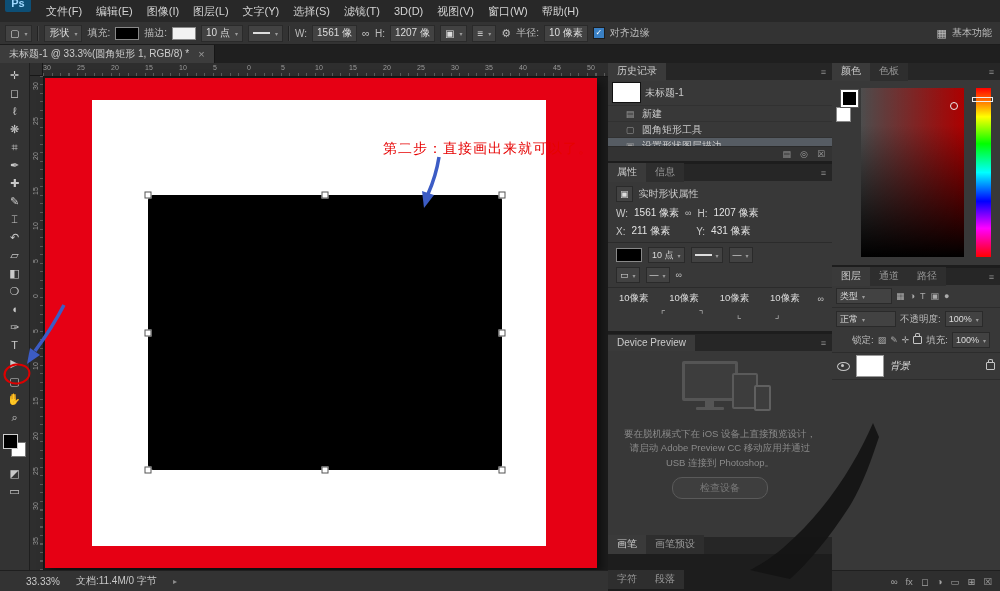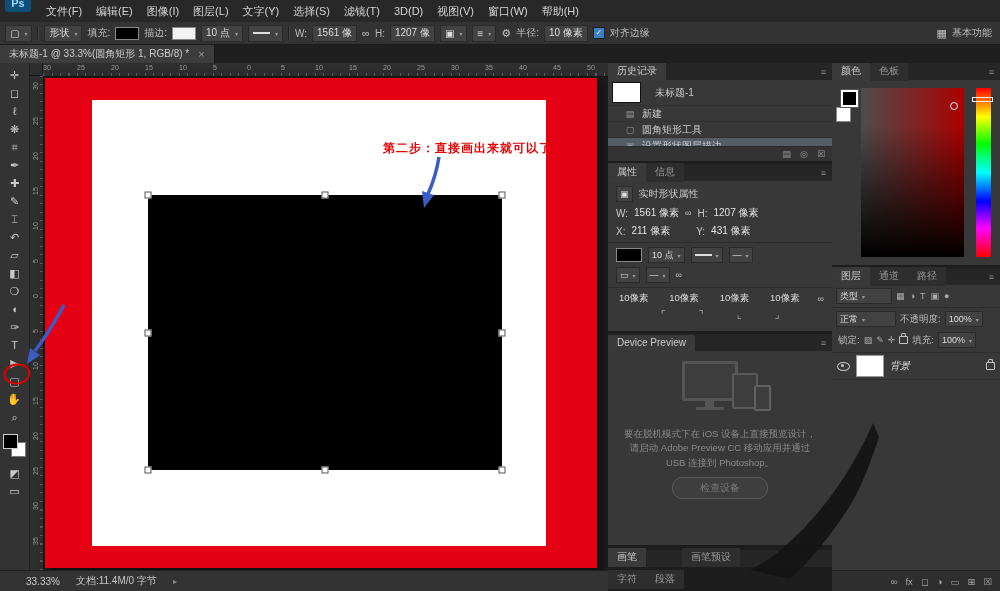--- a/index.html
+++ b/index.html
@@ -68,21 +68,21 @@
           transform:translate(-50%,-50%);box-sizing:content-box;}
   
   #col1{position:absolute;left:608px;top:63px;width:224px;height:528px;background:#1d1d1d;}
   #col2{position:absolute;left:832px;top:63px;width:168px;height:528px;background:#1d1d1d;}
   .panel{background:#383838;position:absolute;left:0;width:100%;box-sizing:border-box;}
   .ptab-strip{height:17px;background:#262626;display:flex;align-items:center;}
   .ptab{background:#3a3a3a;padding:2px 9px 3px;font-size:10px;color:#ccc;white-space:nowrap;}
   .ptab.inactive{background:#2e2e2e;color:#999;}
   .pmenu{margin-left:auto;color:#8d8d8d;font-size:9px;padding:2px 6px;}
   
-  .h-snapshot{display:flex;align-items:center;gap:14px;height:23px;padding:1px 4px;}
+  .h-snapshot{display:flex;align-items:center;gap:4px;height:23px;padding:1px 4px;}
   .h-thumb{width:27px;height:19px;background:#fff;border:1px solid #111;flex:none;}
   .h-items .h-item{display:flex;align-items:center;gap:6px;height:15px;padding:0 4px 0 16px;
           font-size:10px;color:#ccc;border-top:1px solid #313131;}
   .h-item.selected{background:#565c63;}
   .h-ic{width:12px;color:#9c9c9c;font-size:9px;text-align:center;flex:none;}
   .h-footer{position:absolute;bottom:0;left:0;right:0;height:14px;background:#333;
             border-top:1px solid #2a2a2a;display:flex;align-items:center;justify-content:flex-end;
             gap:9px;padding:0 7px;font-size:9px;color:#9a9a9a;}
   .h-label{white-space:nowrap;overflow:hidden;}
   
@@ -118,21 +118,21 @@
                         linear-gradient(to top,#000,rgba(0,0,0,0) 78%),
                         linear-gradient(to right,#6a6a6a,#e00);}
   .sb-cursor{position:absolute;left:118px;top:22px;width:6px;height:6px;border:1px solid #eee;border-radius:50%;}
   .hue-strip{position:absolute;right:9px;top:8px;width:15px;height:169px;
              background:linear-gradient(to bottom,#f00,#ff0 17%,#0f0 33%,#0ff 50%,#00f 67%,#f0f 83%,#f00);}
   .hue-marker{position:absolute;right:7px;top:17px;width:19px;height:3px;border:1px solid #eee;}
   
   .filter-row{display:flex;align-items:center;gap:4px;padding:3px 4px;border-bottom:1px solid #2c2c2c;}
   .filter-icons{display:flex;gap:5px;font-size:9px;color:#ababab;}
   .blend-row{display:flex;align-items:center;gap:4px;padding:3px 4px;font-size:9.5px;color:#bdbdbd;white-space:nowrap;}
-  .lock-row{display:flex;align-items:center;gap:4px;padding:2px 6px 4px;font-size:9.5px;color:#bdbdbd;
+  .lock-row{display:flex;align-items:center;gap:4px;padding:2px 20px 4px;font-size:9.5px;color:#bdbdbd;
             border-bottom:1px solid #2c2c2c;white-space:nowrap;}
   .lock-ics{display:flex;gap:4px;font-size:9px;color:#ababab;align-items:center;}
   .layer-row{display:flex;align-items:center;gap:6px;height:26px;padding:0 5px;
              border-bottom:1px solid #2c2c2c;font-size:10px;color:#ddd;}
   .layer-row.selected{background:#4e4e4e;}
   .eye{display:inline-block;width:11px;height:7px;border:1px solid #c5c5c5;border-radius:50%;position:relative;flex:none;}
   .eye::after{content:'';position:absolute;left:3px;top:1px;width:3px;height:3px;border-radius:50%;background:#c5c5c5;}
   .l-thumb{width:26px;height:20px;background:#fff;border:1px solid #999;position:relative;flex:none;}
   .l-thumb.shape::after{content:'';position:absolute;left:3px;right:3px;top:3px;bottom:3px;background:#000;border-radius:2px;}
   .lock-ic{display:inline-block;width:7px;height:6px;border:1px solid #c5c5c5;border-radius:1px;position:relative;flex:none;}
@@ -143,21 +143,21 @@
   .l-footer{position:absolute;left:0;top:507px;width:168px;height:21px;background:#2e2e2e;border-top:1px solid #1f1f1f;
             display:flex;align-items:center;justify-content:flex-end;gap:8px;padding:0 8px;
             box-sizing:border-box;font-size:9.5px;color:#a2a2a2;}
   
   .bottom-tabs{position:absolute;left:0;width:224px;height:17px;background:#262626;display:flex;align-items:flex-end;}
   #statusbar{position:absolute;left:0;top:570px;width:608px;height:21px;background:#333;
              border-top:1px solid #1f1f1f;display:flex;align-items:center;gap:16px;
              padding-left:26px;box-sizing:border-box;font-size:10px;color:#c8c8c8;z-index:5;}
   
   #overlay{position:absolute;left:0;top:0;width:1000px;height:591px;z-index:50;pointer-events:none;}
-  #step2-text{position:absolute;left:383px;top:140px;color:#e60000;font-size:12px;font-weight:bold;letter-spacing:1px;}
+  #step2-text{position:absolute;left:383px;top:140px;color:#e60000;font-size:14px;font-weight:normal;letter-spacing:1px;}
   #step1-text{position:absolute;left:3px;top:291px;color:#1a6b1a;font-size:14px;font-weight:bold;letter-spacing:1px;}
 </style>
 </head>
 <body>
 
 <div id="menubar">
   <div class="ps-logo">Ps</div>
   <div class="menu-items">
 
   <span class="menu-item">文件(F)</span>
@@ -480,21 +480,21 @@
       <span class="dev-monitor"></span>
       <span class="dev-stand"></span>
       <span class="dev-base"></span>
       <span class="dev-tablet"></span>
       <span class="dev-phone"></span>
     </div>
     <div class="dev-text">要在脱机模式下在 iOS 设备上直接预览设计，请启动 Adobe Preview CC 移动应用并通过 USB 连接到 Photoshop。</div>
     <div class="dev-btn">检查设备</div>
   </div>
 
-  <div class="bottom-tabs" style="top:487px;gap:36px;">
+  <div class="bottom-tabs" style="top:474px;">
     <span class="ptab">画笔</span>
     <span class="ptab inactive">画笔预设</span>
   </div>
 
   <div class="bottom-tabs" style="top:509px;background:#1d1d1d;">
     <span class="ptab inactive">字符</span>
     <span class="ptab inactive">段落</span>
   </div>
 </div>
 

